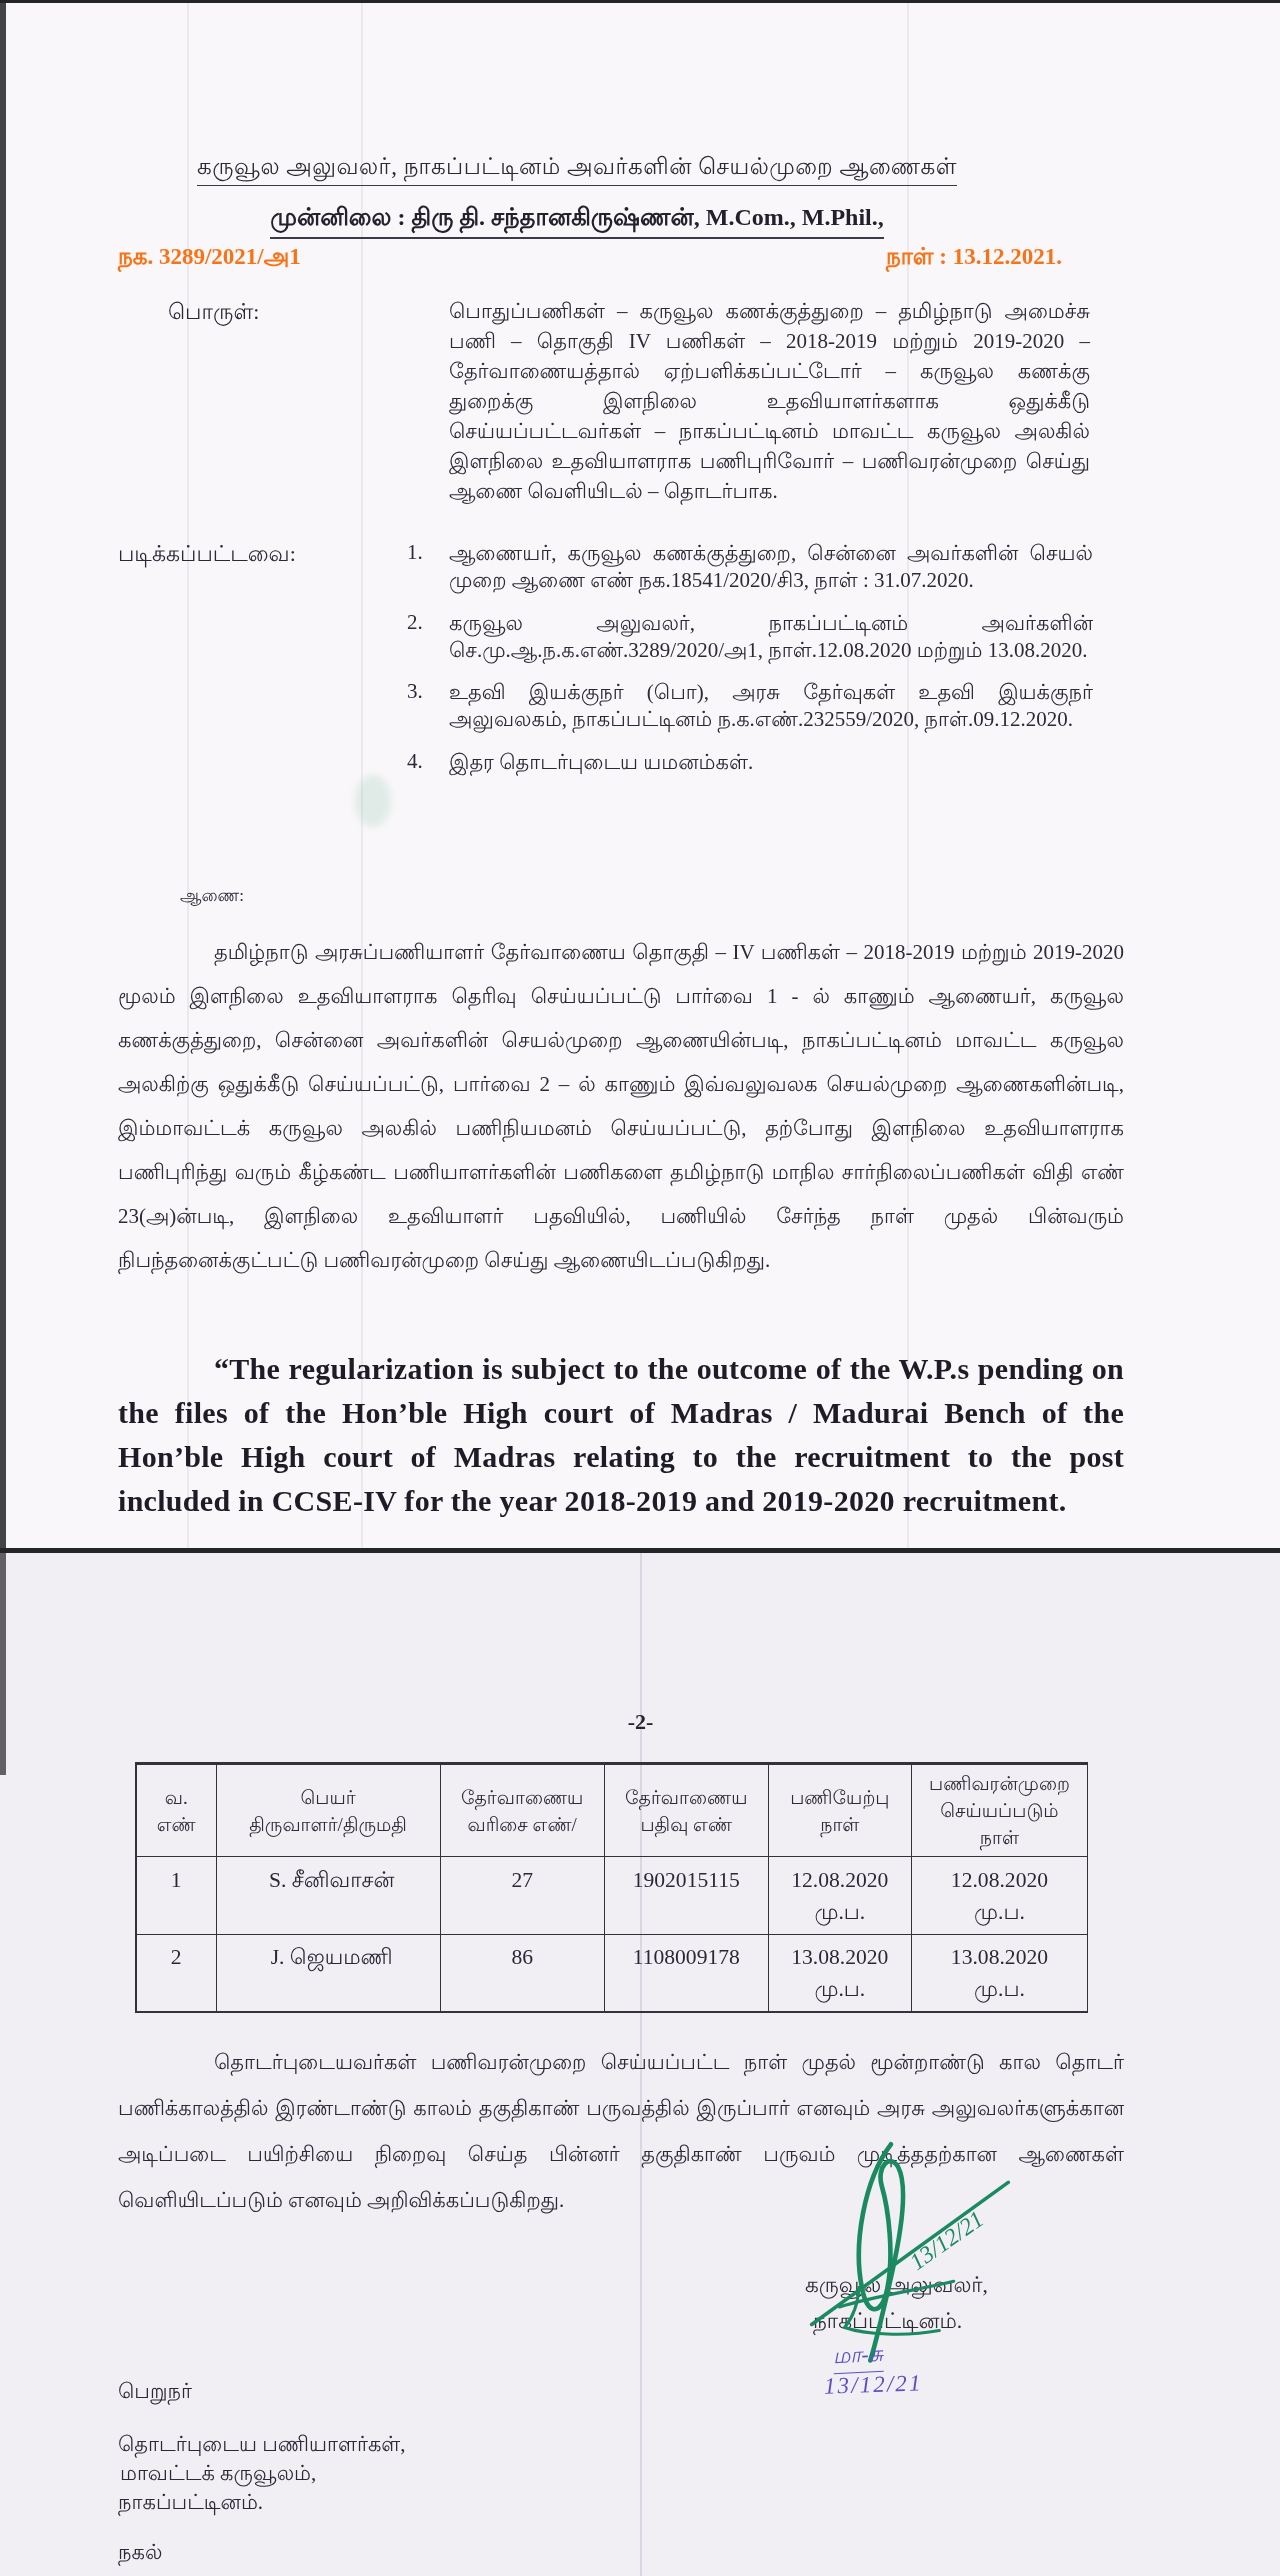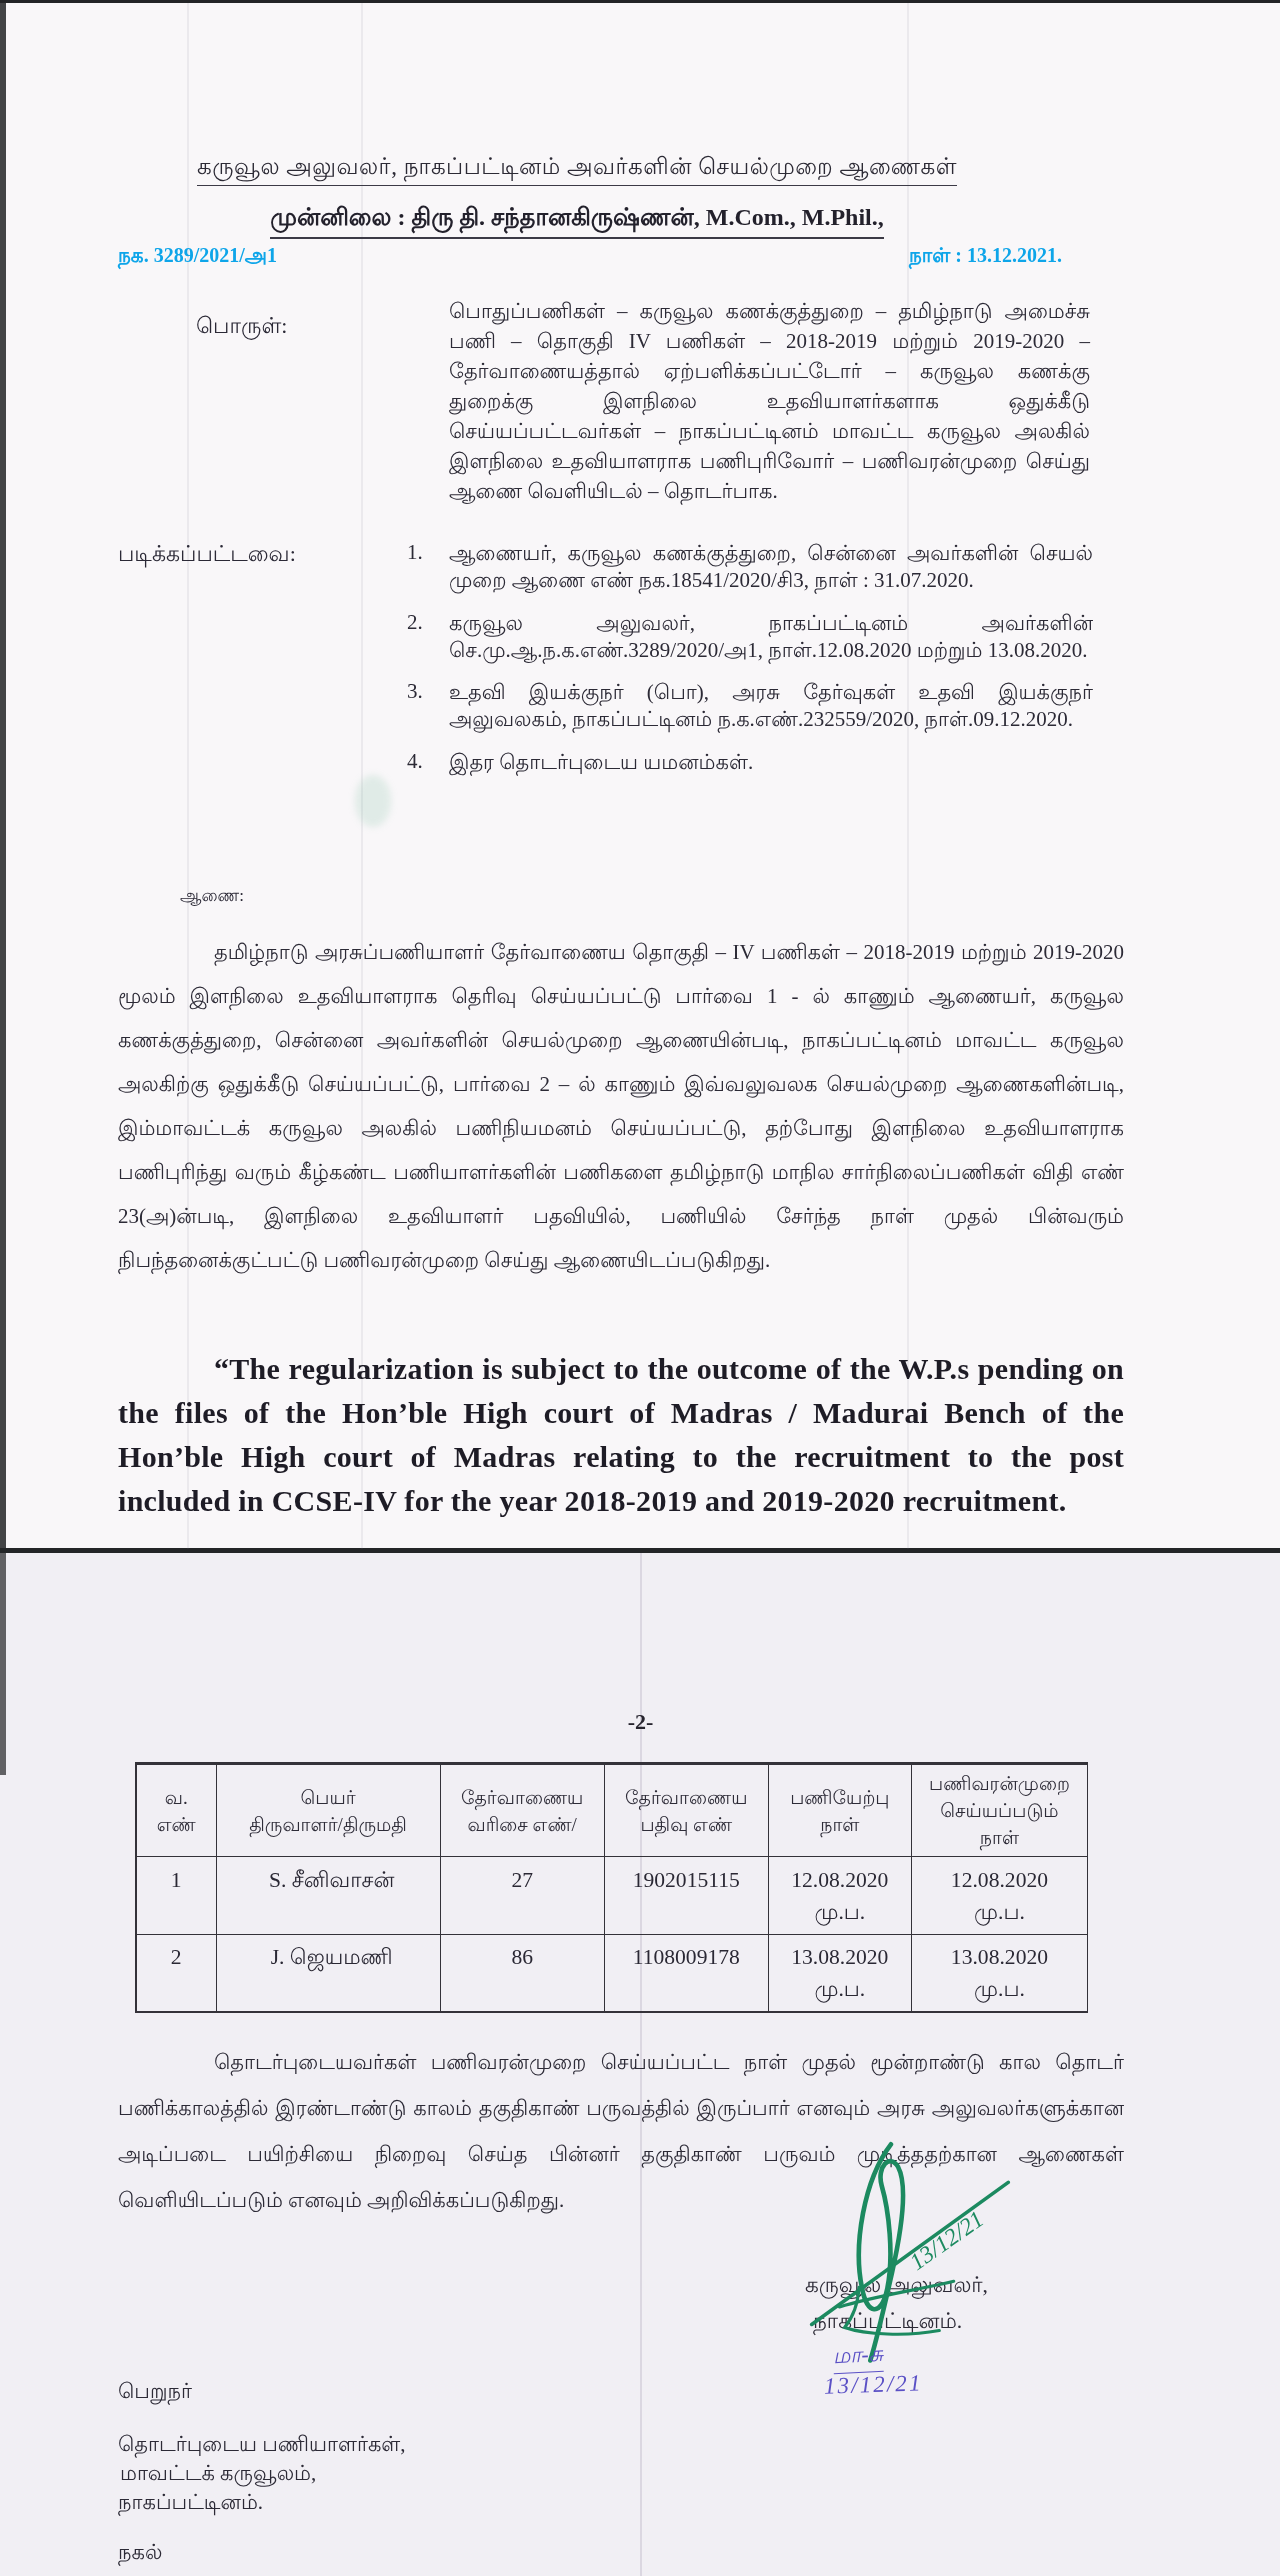--- a/index.html
+++ b/index.html
@@ -13,21 +13,21 @@
   .streak{position:absolute;width:1.5px;background:rgba(120,120,140,0.10);}
   .fold{position:absolute;width:1.5px;background:rgba(160,155,175,0.28);}
   .t{line-height:1.3;}
   .center{text-align:center;}
   .justify{text-align:justify;text-justify:inter-word;}
   .underln{display:inline-block;padding-bottom:3.6px;border-bottom:1.5px solid #3c3a46;}
   .bold{font-weight:700;}
   .pre{white-space:pre-line;}
   .h1{font-size:23px;letter-spacing:0.5px;color:#2c2a35;}
   .h2{font-size:24px;font-weight:700;color:#23212c;}
-  .refrow{display:flex;justify-content:space-between;font-size:20px;font-weight:700;color:#0ea5e9;}
+  .refrow{display:flex;justify-content:space-between;font-size:23px;font-weight:700;color:#f97316;}
   .lbl{font-size:22px;color:#2b2936;}
   .body-t{font-size:21px;color:#2c2a36;}
   .eng{font-size:30px;font-weight:700;color:#1e1c26;letter-spacing:0.3px;}
   table.gov{border-collapse:collapse;table-layout:fixed;background:transparent;}
   table.gov,table.gov td,table.gov th{border:1.5px solid #343239;}
   table.gov{border-top-width:3.1px;border-left-width:2.1px;border-bottom-width:2.1px;}
   table.gov th{font-weight:400;font-size:19px;line-height:27px;vertical-align:middle;padding:5.2px 3.1px;color:#2e2c38;}
   table.gov td{font-size:21.6px;vertical-align:top;padding:6.2px 3.1px;line-height:32px;color:#2a2834;}
   .cell-left{text-align:center;padding-left:10.3px !important;}
   .cell-c{text-align:center;}
@@ -62,21 +62,21 @@
 
   <div class="abs t h1 center" style="left:170px;top:152px;width:814px;">
     <span class="underln">கருவூல அலுவலர், நாகப்பட்டினம் அவர்களின் செயல்முறை ஆணைகள்</span>
   </div>
 
   <div class="abs refrow" style="left:118px;top:244px;width:944px;">
     <span>நக. 3289/2021/அ1</span>
     <span>நாள் :   13.12.2021.</span>
   </div>
 
-  <div class="abs t lbl" style="left:196px;top:298px;margin-top:14px;">பொருள்:</div>
+  <div class="abs t lbl" style="left:168px;top:298px;">பொருள்:</div>
   <div class="abs t body-t justify" style="left:449px;top:296px;width:641px;line-height:30px;">பொதுப்பணிகள் – கருவூல கணக்குத்துறை – தமிழ்நாடு அமைச்சு பணி – தொகுதி IV பணிகள்  – 2018-2019 மற்றும் 2019-2020  –  தேர்வாணையத்தால் ஏற்பளிக்கப்பட்டோர் – கருவூல கணக்கு துறைக்கு இளநிலை உதவியாளர்களாக ஒதுக்கீடு செய்யப்பட்டவர்கள் – நாகப்பட்டினம் மாவட்ட கருவூல அலகில் இளநிலை உதவியாளராக பணிபுரிவோர் – பணிவரன்முறை செய்து ஆணை வெளியிடல் – தொடர்பாக.</div>
 
   <div class="abs t lbl" style="left:118px;top:540px;">படிக்கப்பட்டவை:</div>
 
   <div class="abs" style="left:407px;top:540px;width:686px;">
     <div style="display:flex;margin-bottom:15.5px;">
       <span class="body-t" style="width:42px;flex:none;">1.</span>
       <div class="body-t justify" style="flex:1;line-height:27px;">ஆணையர், கருவூல கணக்குத்துறை, சென்னை அவர்களின் செயல் முறை ஆணை எண் நக.18541/2020/சி3, நாள் : 31.07.2020.</div>
     </div>
     <div style="display:flex;margin-bottom:15.5px;">

